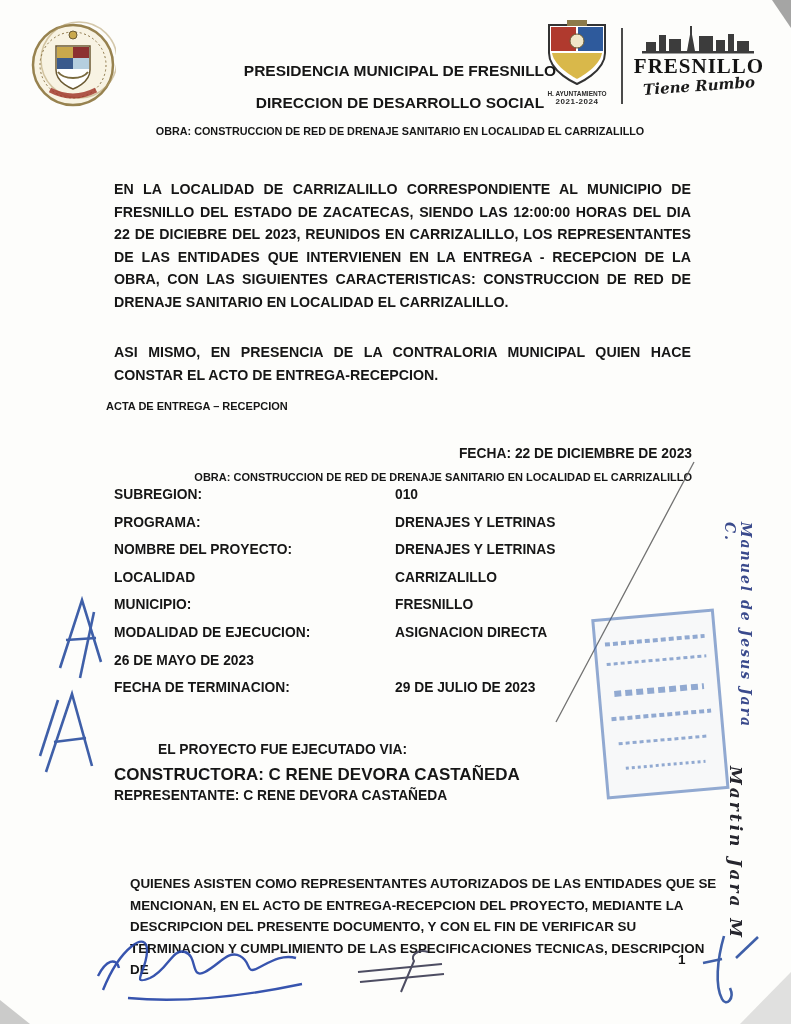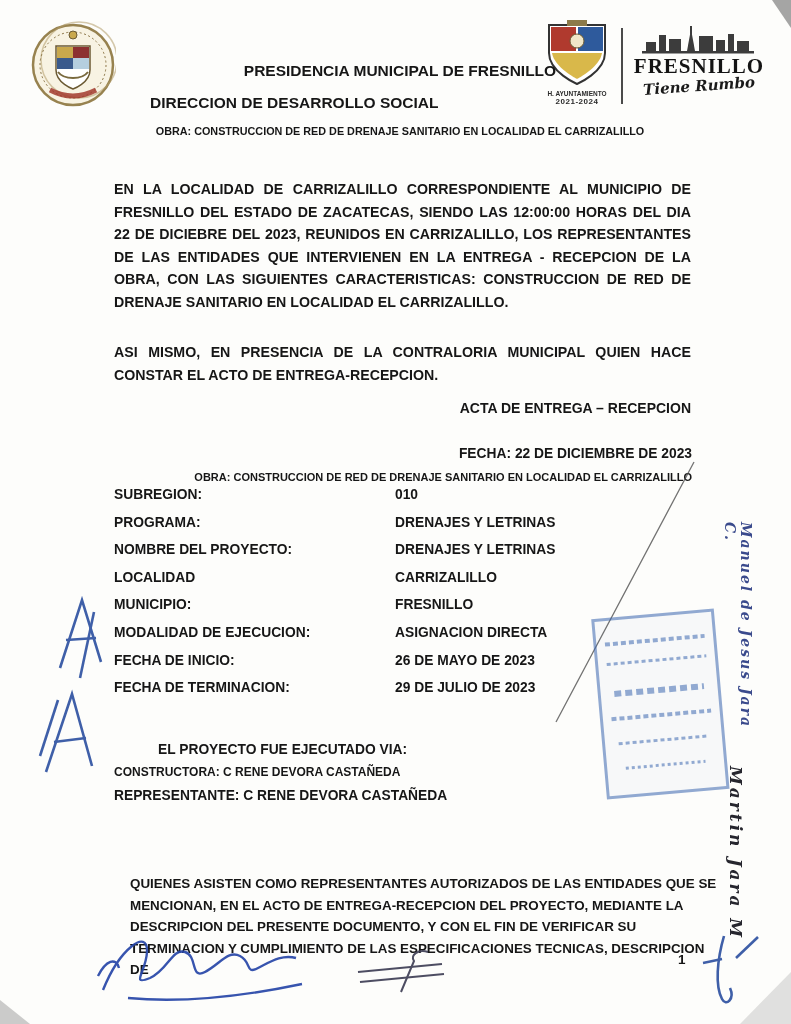--- a/index.html
+++ b/index.html
@@ -6,41 +6,41 @@
   .page{
     position:relative;width:791px;height:1024px;margin:0 auto;
     background:#fdfdfb;overflow:hidden;
     font-family:"Liberation Sans",sans-serif;color:#161616;
   }
   .abs{position:absolute;}
   .doc{font-weight:700;}
   .u{text-decoration-thickness:1.5px;text-underline-offset:3px;}
   
   .h-title1{top:62px;left:150px;width:500px;text-align:center;font-size:15.5px;font-weight:700;}
-  .h-title2{top:94px;left:150px;width:500px;font-size:15.5px;font-weight:700;}
+  .h-title2{top:94px;left:150px;width:500px;text-align:center;font-size:15.5px;font-weight:700;}
   .h-obra{top:125px;left:60px;width:680px;text-align:center;font-size:10.8px;font-weight:700;}
   .logo-left{top:20px;left:30px;width:86px;height:90px;}
   .logo-shield{top:20px;left:543px;width:68px;height:70px;}
   .ayto{top:90px;left:528px;width:98px;text-align:center;font-size:6.5px;font-weight:700;line-height:8px;color:#2b2b2b;}
   .ayto .period{font-size:8px;letter-spacing:.5px;}
   .hdr-divider{top:28px;left:621px;width:2px;height:76px;background:#4a4a4a;}
   .brand{top:24px;left:630px;width:138px;text-align:center;}
   .brand-name{font-family:"Liberation Serif",serif;font-weight:700;font-size:21px;letter-spacing:1px;color:#141414;}
   .brand-tag{font-family:"DejaVu Serif",serif;font-style:italic;font-size:15px;transform:rotate(-4deg);margin-top:-2px;color:#1a1a1a;}
   
   .p1{top:178px;left:114px;width:577px;font-size:14.2px;line-height:22.6px;text-align:justify;}
   .p2{top:341px;left:114px;width:577px;font-size:14.2px;line-height:22.6px;text-align:justify;}
-  .acta{top:400px;left:114px;width:577px;text-align:right;font-size:14px;}
+  .acta{top:400px;left:106px;width:577px;text-align:left;font-size:11px;}
   .fecha{top:446px;left:114px;width:578px;text-align:right;font-size:13.8px;}
   .obra2{top:471px;left:114px;width:578px;text-align:right;font-size:11px;}
   .fields{top:487px;left:114px;width:600px;}
   .frow{display:flex;height:27.6px;align-items:flex-start;font-size:13.8px;}
   .frow .lbl{width:281px;flex:none;}
   .exec-title{top:742px;left:130px;font-size:13.8px;padding-left:28px;}
-  .exec-line1{top:765px;left:114px;font-size:12px;}
+  .exec-line1{top:765px;left:114px;font-size:17px;}
   .exec-line2{top:788px;left:114px;font-size:13.8px;}
   .closing{top:857px;left:114px;width:594px;font-size:13.4px;line-height:21.6px;text-align:left;}
   .pagenum{top:952px;left:678px;font-size:13.5px;font-weight:700;}
   
   .margin-note{writing-mode:vertical-rl;font-family:"DejaVu Serif",serif;font-style:italic;pointer-events:none;}
   .note1{top:522px;left:722px;height:215px;font-size:14px;letter-spacing:2px;color:#3a4a8c;}
   .note2{top:766px;left:726px;height:195px;font-size:17px;letter-spacing:3px;color:#26262e;}
   .artifacts{top:0;left:0;width:791px;height:1024px;pointer-events:none;}
   svg{display:block;}
 </style>
@@ -135,21 +135,20 @@
       </div>
     <div class="frow">
         <span class="lbl">MUNICIPIO:</span>
         <span class="u">FRESNILLO</span>
       </div>
     <div class="frow">
         <span class="lbl">MODALIDAD DE EJECUCION:</span>
         <span class="u">ASIGNACION DIRECTA</span>
       </div>
     <div class="frow">
-        <span class="lbl">FECHA DE INICIO:</span>
         <span class="u">26 DE MAYO DE 2023</span>
       </div>
     <div class="frow">
         <span class="lbl">FECHA DE TERMINACION:</span>
         <span class="u">29 DE JULIO DE 2023</span>
       </div>
   </div>
 
   <div class="abs exec-title">EL PROYECTO FUE EJECUTADO VIA:</div>
   <div class="abs exec-line1">

